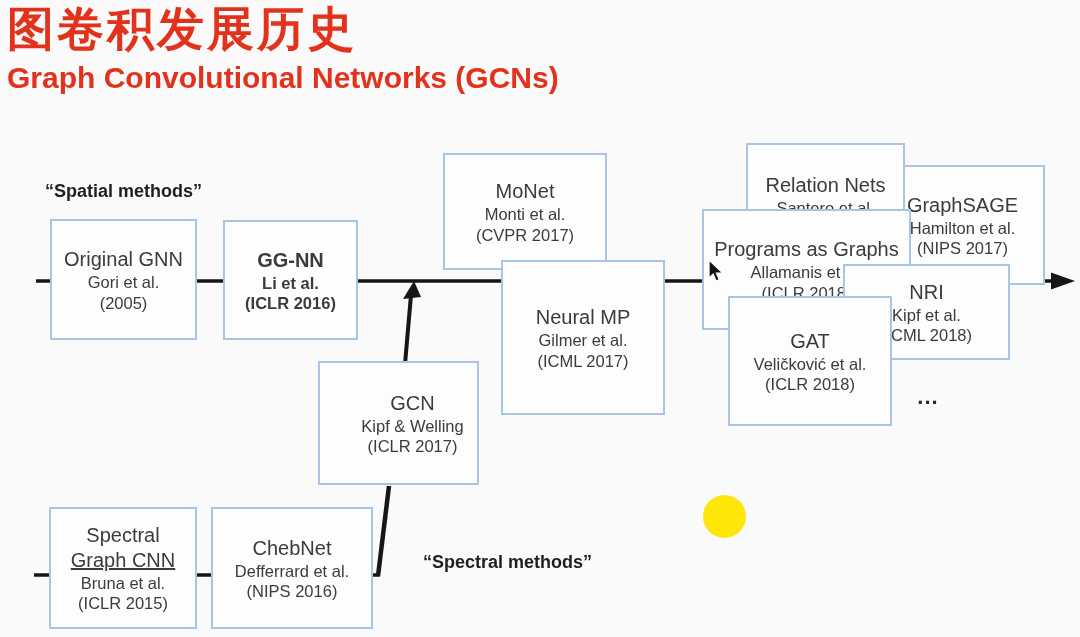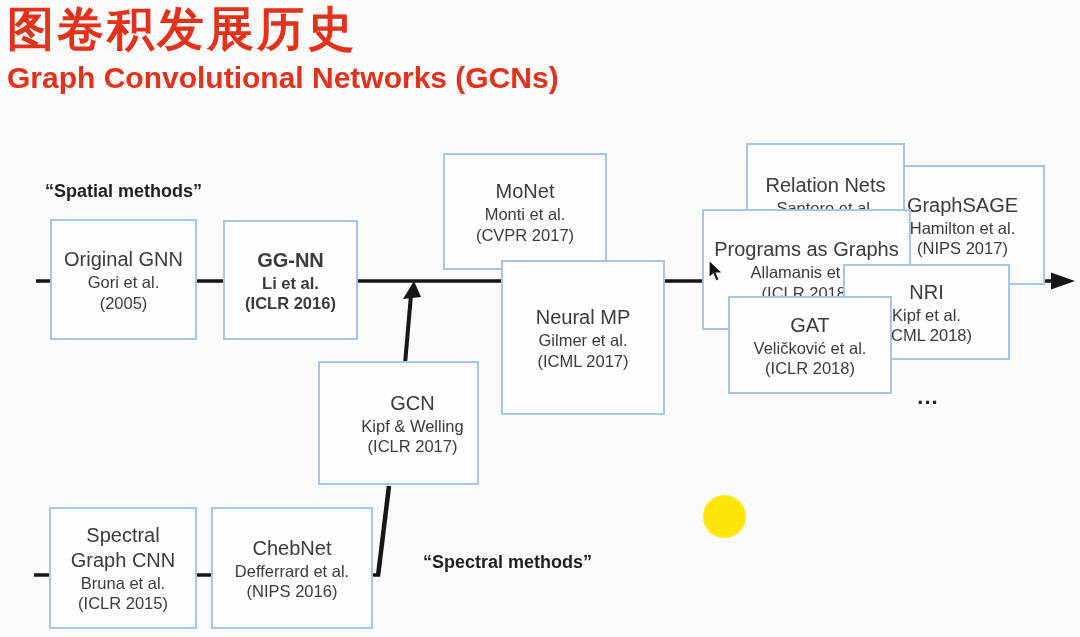--- a/index.html
+++ b/index.html
@@ -109,35 +109,35 @@
     <div class="bs">Allamanis et al.</div>
     <div class="bs">(ICLR 2018)</div>
   </div>
 
   <div class="node" style="left:843px;top:264px;width:167px;height:96px;z-index:5;">
     <div class="bt">NRI</div>
     <div class="bs">Kipf et al.</div>
     <div class="bs">(ICML 2018)</div>
   </div>
 
-  <div class="node" style="left:728px;top:296px;width:164px;height:98px;z-index:6;">
+  <div class="node" style="left:728px;top:296px;width:164px;height:130px;z-index:6;">
     <div class="bt">GAT</div>
     <div class="bs">Veličković et al.</div>
     <div class="bs">(ICLR 2018)</div>
   </div>
 
   <div class="node" style="left:318px;top:361px;width:161px;height:124px;padding-left:28px;">
     <div class="bt">GCN</div>
     <div class="bs">Kipf &amp; Welling</div>
     <div class="bs">(ICLR 2017)</div>
   </div>
 
   <div class="node" style="left:49px;top:507px;width:148px;height:122px;">
     <div class="bt" style="line-height:25px;">Spectral</div>
-    <div class="bt" style="line-height:25px;">Graph CNN</div>
+    <div class="bt" style="line-height:25px;text-decoration:underline;">Graph CNN</div>
     <div class="bs">Bruna et al.</div>
     <div class="bs">(ICLR 2015)</div>
   </div>
 
   <div class="node" style="left:211px;top:507px;width:162px;height:122px;">
     <div class="bt">ChebNet</div>
     <div class="bs">Defferrard et al.</div>
     <div class="bs">(NIPS 2016)</div>
   </div>
 

